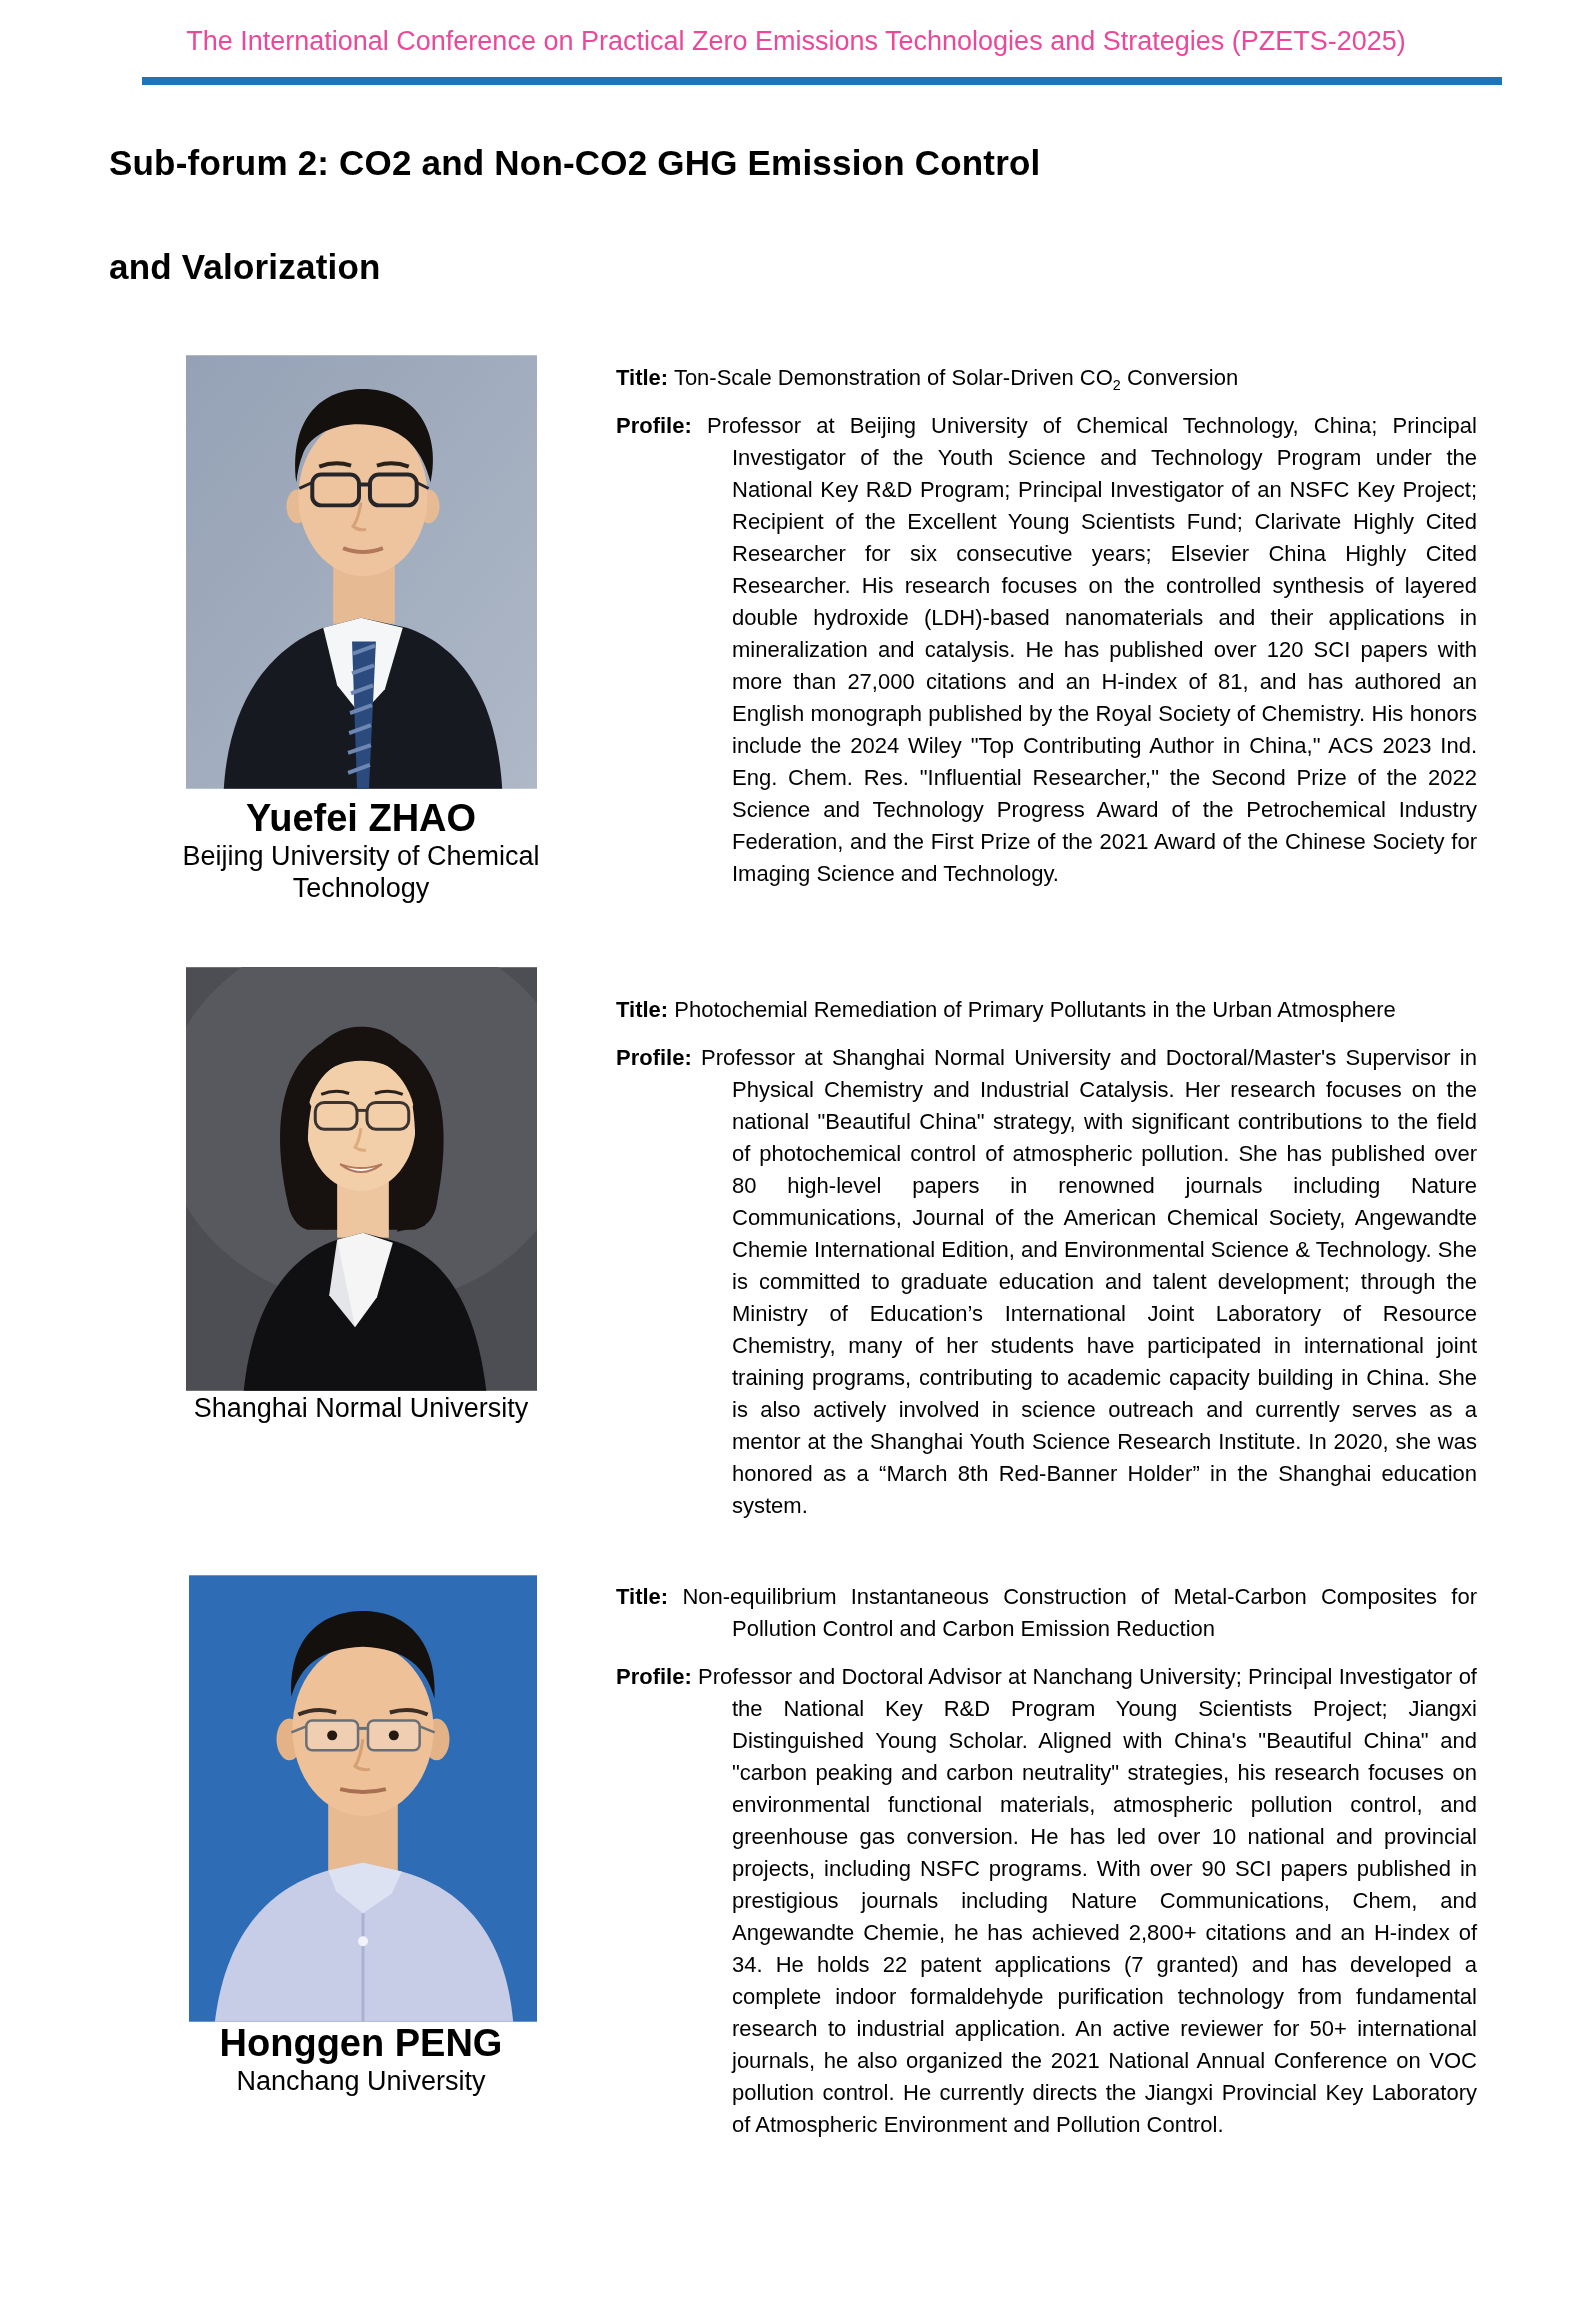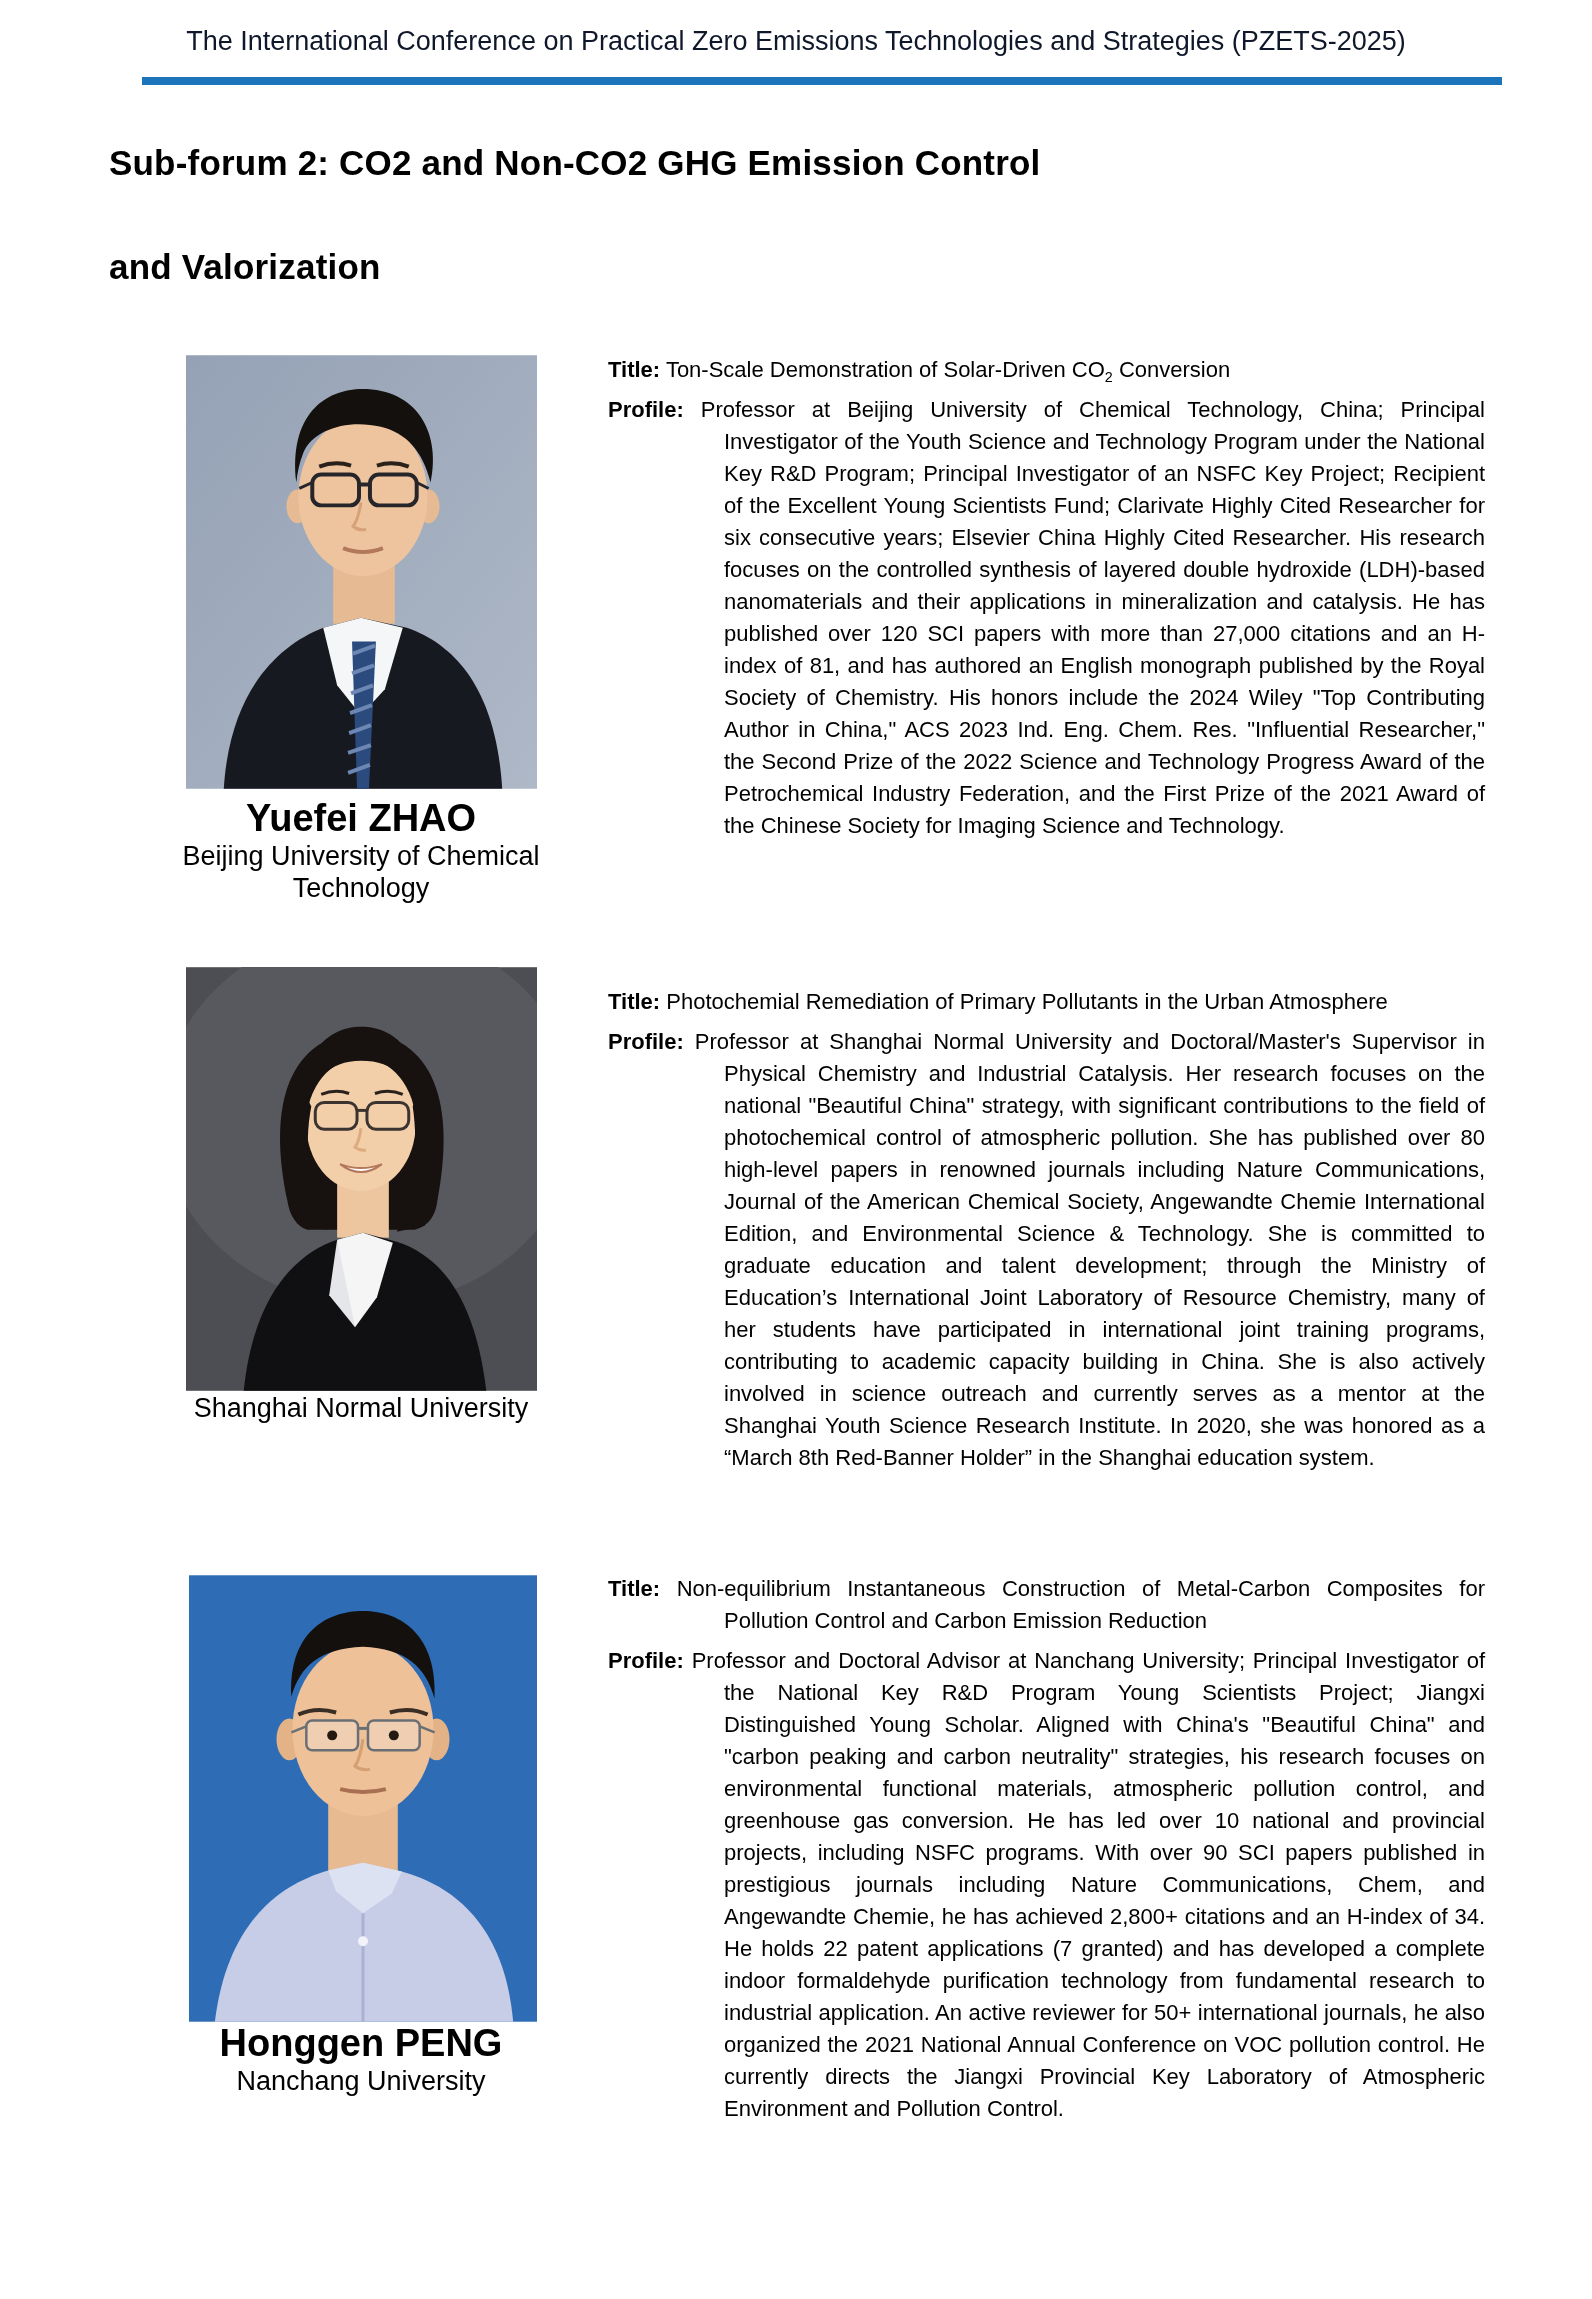--- a/index.html
+++ b/index.html
@@ -9,21 +9,21 @@
     margin:0 auto;
     background:#ffffff;
     font-family:"Liberation Sans", sans-serif;
     color:#000;
     overflow:hidden;
   }
   .conf-header {
     position:absolute; top:24px; left:0; width:100%;
     text-align:center;
     font-size:27px; line-height:34px;
-    color:#0f172a;
+    color:#ec4899;
   }
   .rule {
     position:absolute; left:142px; top:77px;
     width:1360px; height:8px;
     background:#1c74bb;
   }
   .main-heading {
     position:absolute; left:109px; top:111px; width:1413px;
     font-size:35px; font-weight:bold; line-height:104px;
     letter-spacing:0.2px;
@@ -42,21 +42,21 @@
   .caption .affil { font-size:27px; line-height:32px; }
 
   .bio {
     position:absolute; left:600px; width:893px;
     font-size:22px; line-height:32px;
   }
   .s1-bio { top:346px; }
   .s2-bio { top:978px; }
   .s3-bio { top:1565px; }
   .bio p {
-    margin:8px;
+    margin:16px;
     padding-left:116px; text-indent:-116px;
     text-align:justify;
   }
   .bio sub { font-size:65%; line-height:0; }
   .lbl { font-weight:bold; }
 </style>
 </head>
 <body>
 
 <div class="page">

